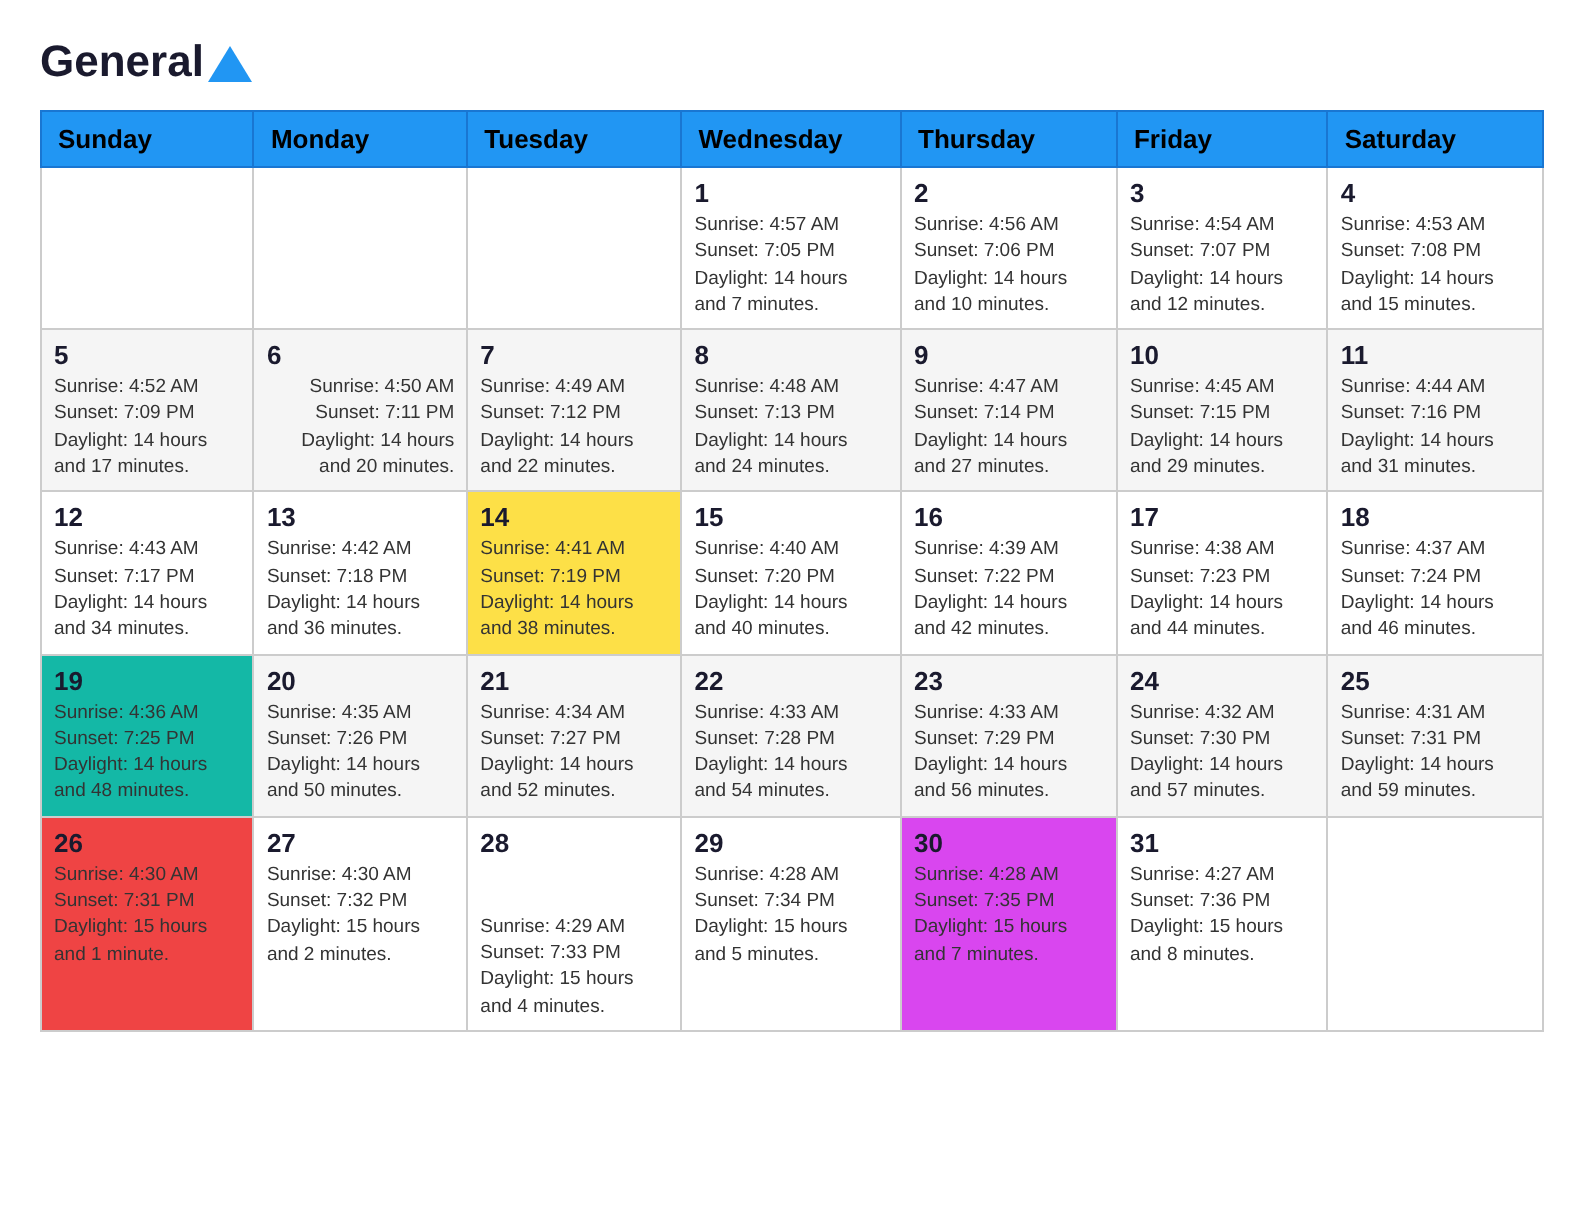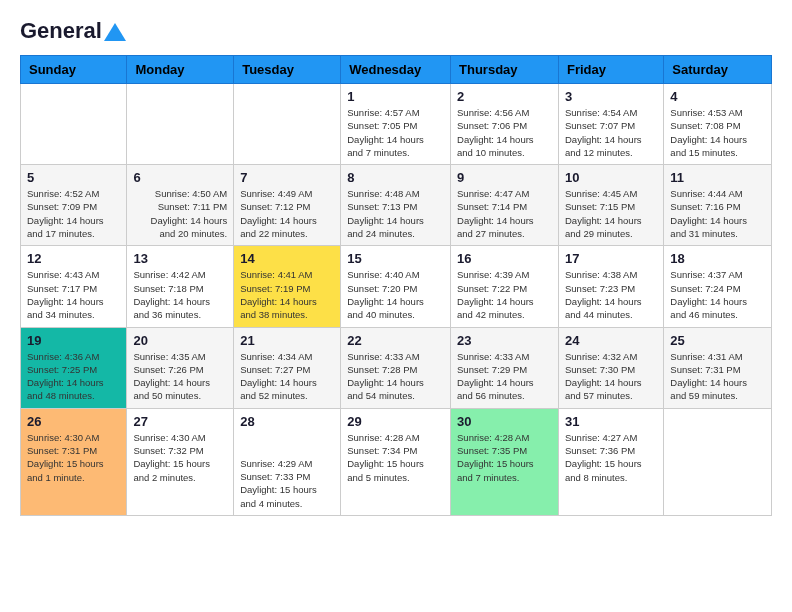--- a/index.html
+++ b/index.html
@@ -300,21 +300,21 @@
         </td>
         <td style="background: rgb(245, 245, 245);">
           <span class="day-num">25</span>
           <div class="day-info" style="white-space: pre-line;">Sunrise: 4:31 AM
 Sunset: 7:31 PM
 Daylight: 14 hours
 and 59 minutes.</div>
         </td>
       </tr>
       <tr>
-        <td style="background: #fdba74;">
+        <td style="background: #ef4444;">
           <span class="day-num">26</span>
           <div class="day-info" style="white-space: pre-line;">Sunrise: 4:30 AM
 Sunset: 7:31 PM
 Daylight: 15 hours
 and 1 minute.</div>
         </td>
         <td style="background: rgb(255, 255, 255);">
           <span class="day-num">27</span>
           <div class="day-info" style="white-space: pre-line;">Sunrise: 4:30 AM
 Sunset: 7:32 PM
@@ -328,21 +328,21 @@
 Daylight: 15 hours
 and 4 minutes.</div>
         </td>
         <td style="background: rgb(255, 255, 255);">
           <span class="day-num">29</span>
           <div class="day-info" style="white-space: pre-line;">Sunrise: 4:28 AM
 Sunset: 7:34 PM
 Daylight: 15 hours
 and 5 minutes.</div>
         </td>
-        <td style="background: #86efac;">
+        <td style="background: #d946ef;">
           <span class="day-num">30</span>
           <div class="day-info" style="white-space: pre-line;">Sunrise: 4:28 AM
 Sunset: 7:35 PM
 Daylight: 15 hours
 and 7 minutes.</div>
         </td>
         <td style="background: rgb(255, 255, 255);">
           <span class="day-num">31</span>
           <div class="day-info" style="white-space: pre-line;">Sunrise: 4:27 AM
 Sunset: 7:36 PM

